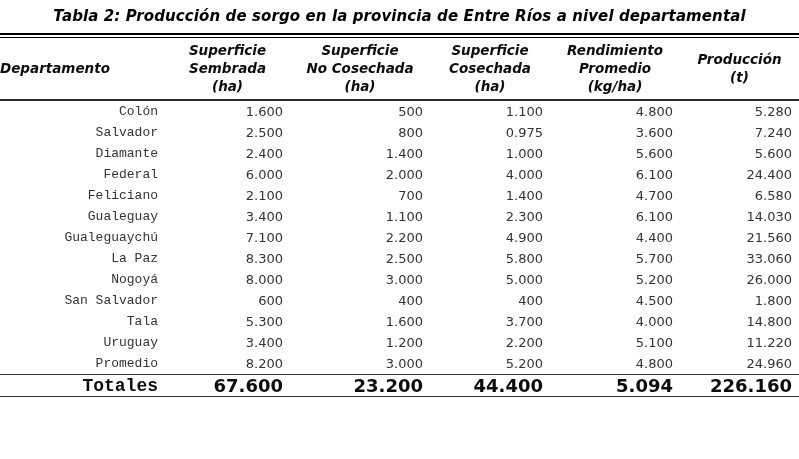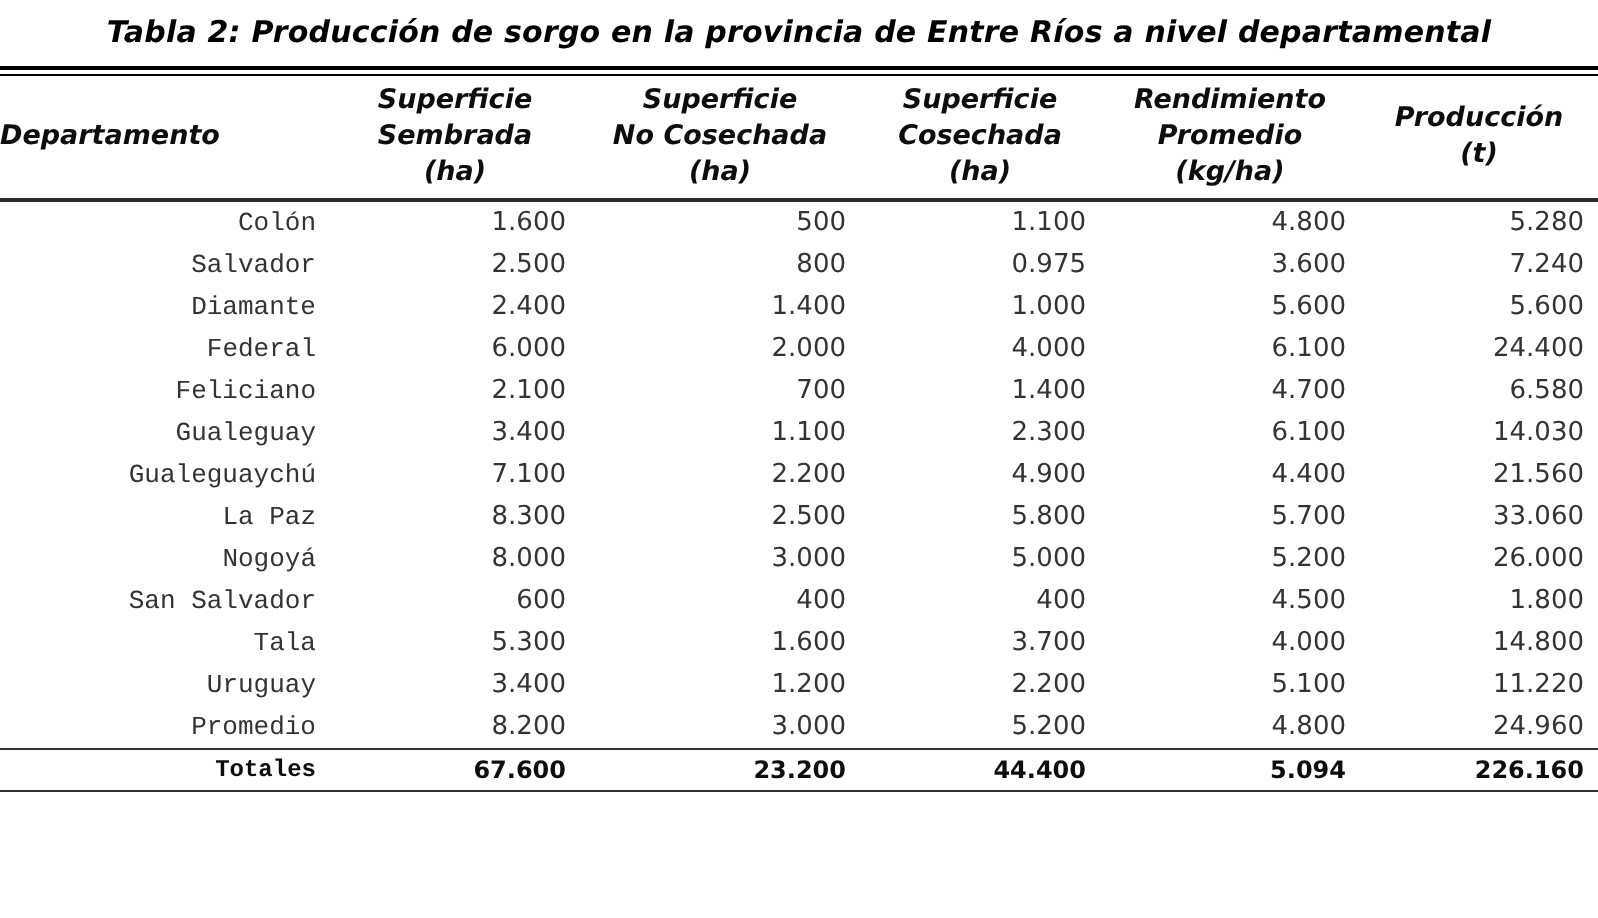--- a/index.html
+++ b/index.html
@@ -55,21 +55,21 @@
     padding: 0 7px 0 8px;
     overflow: hidden;
     white-space: nowrap;
   }
   table.data td.dept   { text-align: right; font-family: Liberation Mono, monospace; }
   table.data td.num    { text-align: right; }
 
   table.data tr.totals td {
     font-weight: bold;
     color: #0d0d0d;
-    font-size: 12px;
+    font-size: 18px;
     border-top: 1px solid #333333;
     border-bottom: 1px solid #333333;
     height: 20px;
   }
 </style>
 </head>
 <body>
 
 <div id="page">
 

